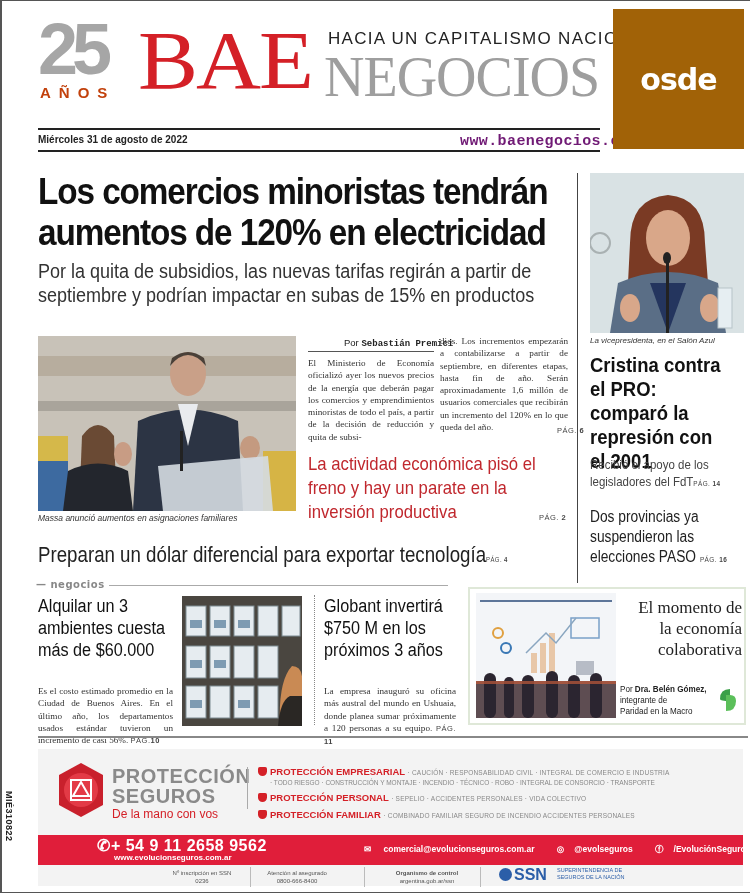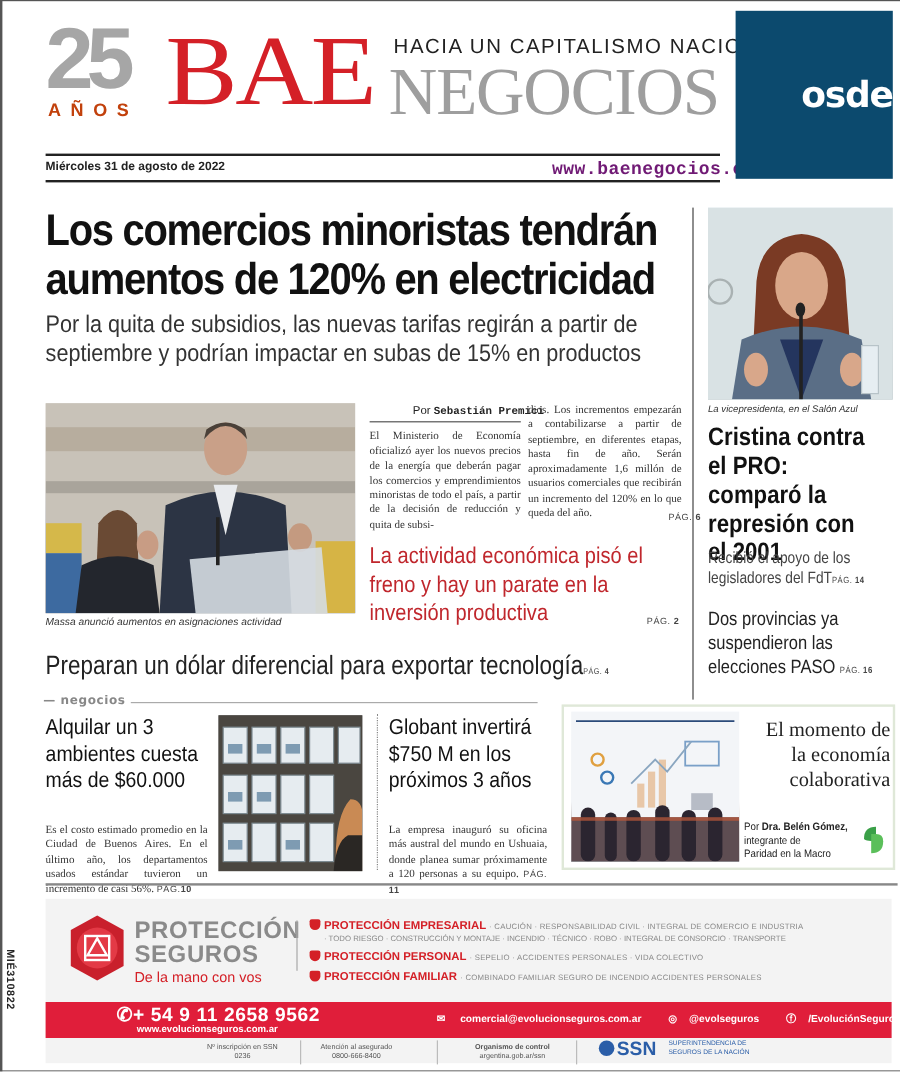--- a/index.html
+++ b/index.html
@@ -14,21 +14,21 @@
   .years .anos { position: absolute; left: 2px; top: 58px; font-weight: 700; font-size: 15px; letter-spacing: 8px; color: #c2410c; line-height: 1; }
   .bae { left: 136px; top: 18px; font-family: "Liberation Serif", serif; font-size: 90px; color: #d42027; line-height: 1; letter-spacing: -2px; transform: scaleY(0.92); transform-origin: top left; }
   .tagline { left: 326px; top: 28px; font-size: 17px; letter-spacing: 1.3px; color: #222; font-family: "Liberation Sans", sans-serif; }
   .negocios { left: 322px; top: 48px; font-family: "Liberation Serif", serif; font-size: 56px; color: #9e9e9e; letter-spacing: -1px; line-height: 1; }
   .meta { left: 36px; top: 110px; font-size: 8.5px; color: #222; font-family: "Liberation Sans Narrow", "Liberation Sans", sans-serif; }
   .meta b { font-weight: 700; }
   .rule-top { left: 36px; top: 127px; width: 562px; height: 2px; background: #222; }
   .date { left: 36px; top: 133px; font-size: 10px; font-weight: 700; color: #222; }
   .web { left: 458px; top: 132px; font-size: 15px; font-weight: 700; color: #701a75; letter-spacing: 0.4px; font-family: "Liberation Mono", monospace; }
   .rule-bot { left: 36px; top: 149px; width: 562px; height: 2px; background: #222; }
-  .osde { left: 611px; top: 8px; width: 131px; height: 140px; background: #0c4a6e; display: flex; align-items: center; justify-content: flex-end; }
+  .osde { left: 611px; top: 8px; width: 131px; height: 140px; background: #a16207; display: flex; align-items: center; justify-content: center; }
   .osde span { color: #fff; font-weight: 700; font-size: 30px; letter-spacing: -1px; font-family: "DejaVu Sans", sans-serif; }
 
   
   .headline { left: 36px; top: 170px; width: 540px; font-family: "Liberation Sans", sans-serif; font-weight: 700; font-size: 37px; line-height: 41px; letter-spacing: -1.2px; color: #111; transform: scaleX(0.9); transform-origin: top left; width: 600px; }
   .deck { left: 36px; top: 258px; width: 600px; font-size: 20px; line-height: 24px; color: #333; transform: scaleX(0.9); transform-origin: top left; }
   .photo-main { left: 36px; top: 335px; width: 258px; height: 175px; background: linear-gradient(180deg,#c9c3ba 0%,#b9b2a7 35%,#8b8d93 60%,#4f5868 100%); overflow: hidden; }
   .cap-main { left: 36px; top: 512px; font-size: 8.5px; font-style: italic; color: #333; }
   .byline { left: 306px; top: 336px; font-size: 9.5px; color: #222; padding-left: 36px; }
   .byline b { font-weight: 700; font-family: "Liberation Mono", monospace; font-size: 9px; }
   .byline-rule { left: 306px; top: 350px; width: 126px; height: 1px; background: #555; }
@@ -135,21 +135,21 @@
       <path d="M140 68 L150 110 L160 68 Z" fill="#e9ebee"></path>
       <ellipse cx="60" cy="108" rx="14" ry="17" fill="#c89c84"></ellipse>
       <path d="M44 100 Q60 78 76 100 L78 150 L42 150 Z" fill="#6a4a34"></path>
       <path d="M25 175 L30 135 Q60 120 90 135 L95 175 Z" fill="#23262d"></path>
       <ellipse cx="212" cy="112" rx="10" ry="12" fill="#c49a80"></ellipse>
       <path d="M120 130 L230 120 L235 175 L125 175 Z" fill="#d5dbe2" opacity="0.9"></path>
       <rect x="142" y="95" width="3" height="40" fill="#222"></rect>
       <ellipse cx="85" cy="118" rx="9" ry="12" fill="#c89c84"></ellipse>
     </svg>
   </div>
-  <div class="abs cap-main">Massa anunció aumentos en asignaciones actividad</div>
+  <div class="abs cap-main">Massa anunció aumentos en asignaciones familiares</div>
 
   <div class="abs byline">
     <span>Por </span><b>Sebastián Premici</b>
   </div>
   <div class="abs byline-rule"></div>
   <div class="abs body-col col1">El Ministerio de Economía oficializó ayer los nuevos precios de la energía que deberán pagar los comercios y emprendimientos minoristas de todo el país, a partir de la decisión de reducción y quita de subsi-</div>
   <div class="abs body-col col2">dios. Los incrementos empezarán a contabilizarse a partir de septiembre, en diferentes etapas, hasta fin de año. Serán aproximadamente 1,6 millón de usuarios comerciales que recibirán un incremento del 120% en lo que queda del año.</div>
   <div class="abs pag pag6">
     <span>PÁG.</span> <b>6</b>
   </div>

